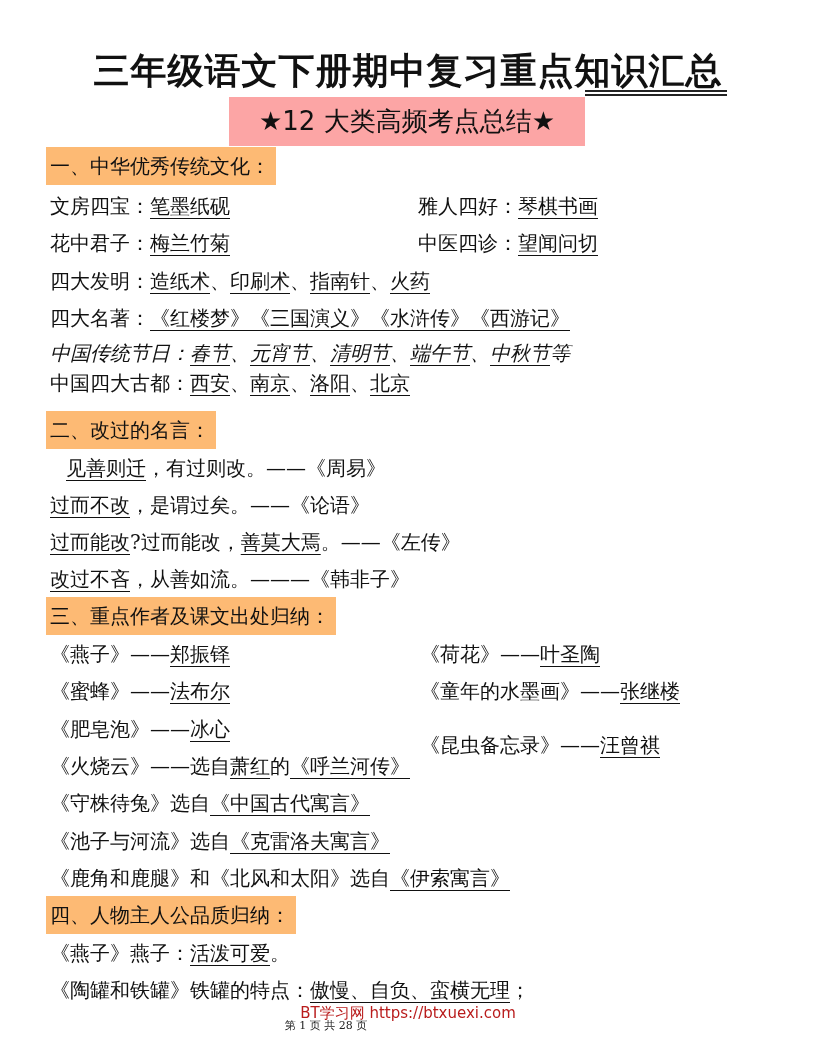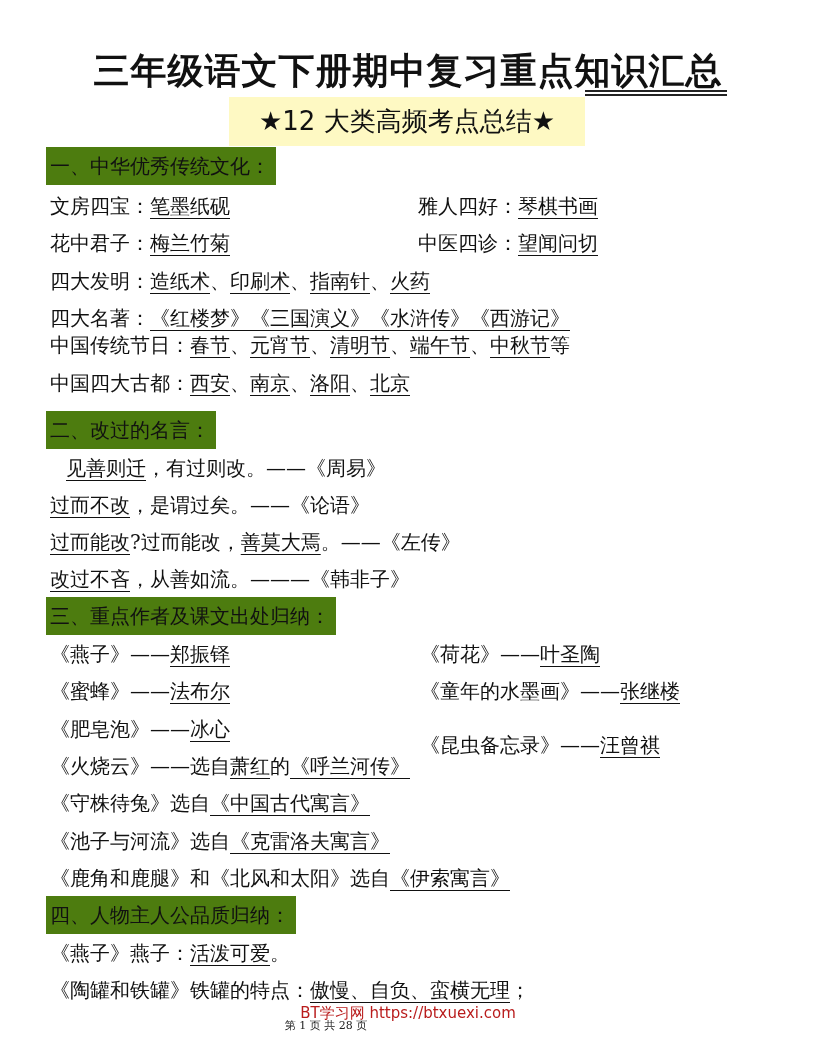--- a/index.html
+++ b/index.html
@@ -13,32 +13,32 @@
     text-align: center; font-size: 36px; font-weight: bold; letter-spacing: 1px;
     font-family: Liberation Sans, sans-serif;
     line-height: 46px;
   }
   .title-underline {
     position: absolute; left: 585px; top: 90px; width: 142px; height: 6px;
     border-top: 2px solid #222; border-bottom: 2px solid #222; box-sizing: border-box;
   }
   .subtitle {
     position: absolute; left: 229px; top: 97px; width: 356px; height: 49px;
-    background: #fef9c3; text-align: center; line-height: 49px;
+    background: #fca5a5; text-align: center; line-height: 49px;
     font-size: 26px;
     font-family: "DejaVu Sans", "Liberation Sans", sans-serif;
   }
   .row {
     position: absolute; left: 50px; height: 34px; line-height: 34px;
     font-size: 20px; white-space: nowrap;
   }
   .col2 { left: 418px; }
   .sec {
     position: absolute; left: 46px; height: 38px; line-height: 38px;
-    background: #4d7c0f; font-size: 20px; padding: 0 6px 0 4px; white-space: nowrap;
+    background: #fdba74; font-size: 20px; padding: 0 6px 0 4px; white-space: nowrap;
   }
   u, .u { text-decoration: underline; text-underline-offset: 5px; text-decoration-thickness: 1px; }
   .footer-watermark {
     position: absolute; left: 0; width: 816px; top: 1004px; text-align: center;
     font-size: 15px; color: #b91c1c; font-family: "DejaVu Sans", "Liberation Sans", sans-serif;
   }
   .footer-page {
     position: absolute; left: 0; width: 652px; top: 1018px; text-align: center;
     font-size: 11px; color: #222;
   }
@@ -63,21 +63,21 @@
 </div>
 <div class="row col2" style="top:226px;">
   <span>中医四诊：</span><u>望闻问切</u>
 </div>
 <div class="row" style="top:264px;">
   <span>四大发明：</span><u>造纸术</u>、<u>印刷术</u>、<u>指南针</u>、<u>火药</u>
 </div>
 <div class="row" style="top:301px;">
   <span>四大名著：</span><u>《红楼梦》《三国演义》《水浒传》《西游记》</u>
 </div>
-<div class="row" style="top:328px;">
+<div class="row" style="top:336px;font-style:italic;">
   <span>中国传统节日：</span><u>春节</u>、<u>元宵节</u>、<u>清明节</u>、<u>端午节</u>、<u>中秋节</u><span>等</span>
 </div>
 <div class="row" style="top:366px;">
   <span>中国四大古都：</span><u>西安</u>、<u>南京</u>、<u>洛阳</u>、<u>北京</u>
 </div>
 
 <div class="sec" style="top:411px;">二、改过的名言：</div>
 <div class="row" style="top:451px;margin-left:16px;">
   <u>见善则迁</u><span>，有过则改。——《周易》</span>
 </div>

